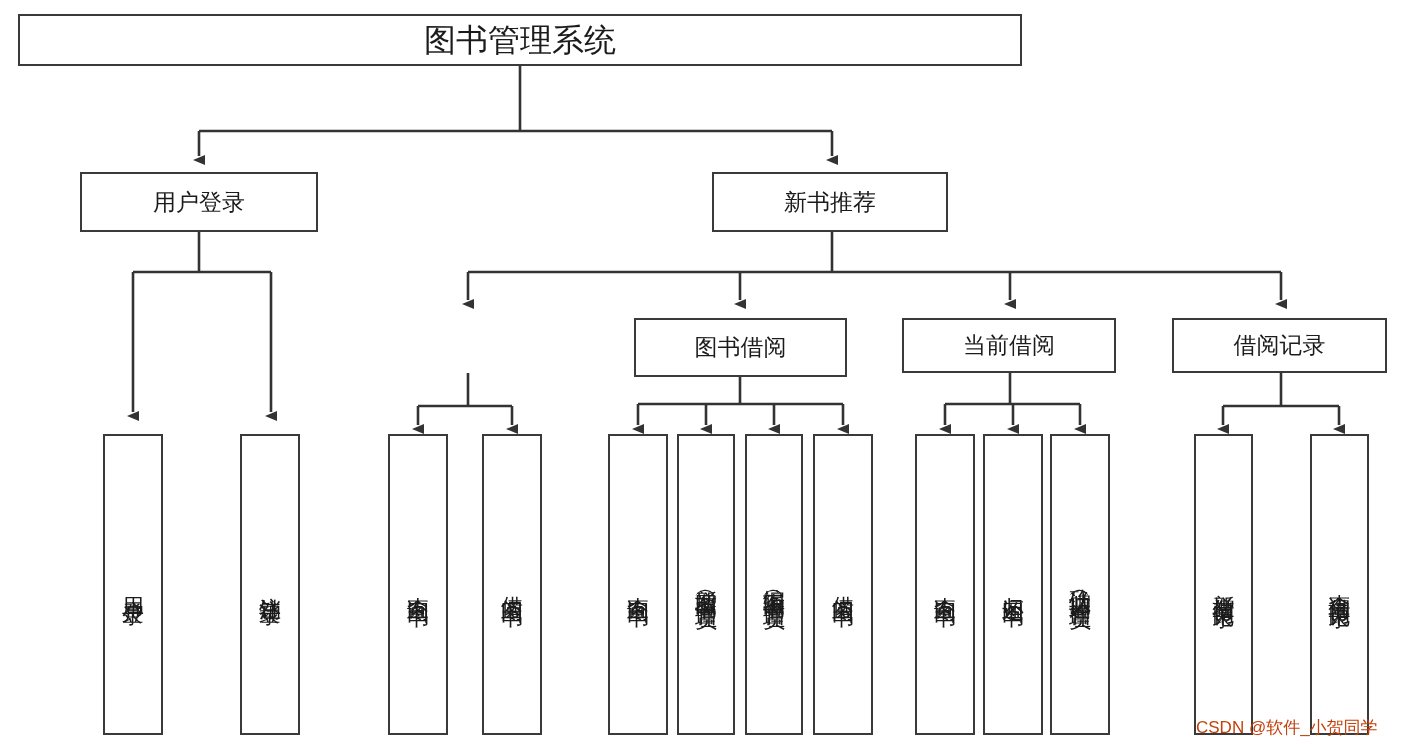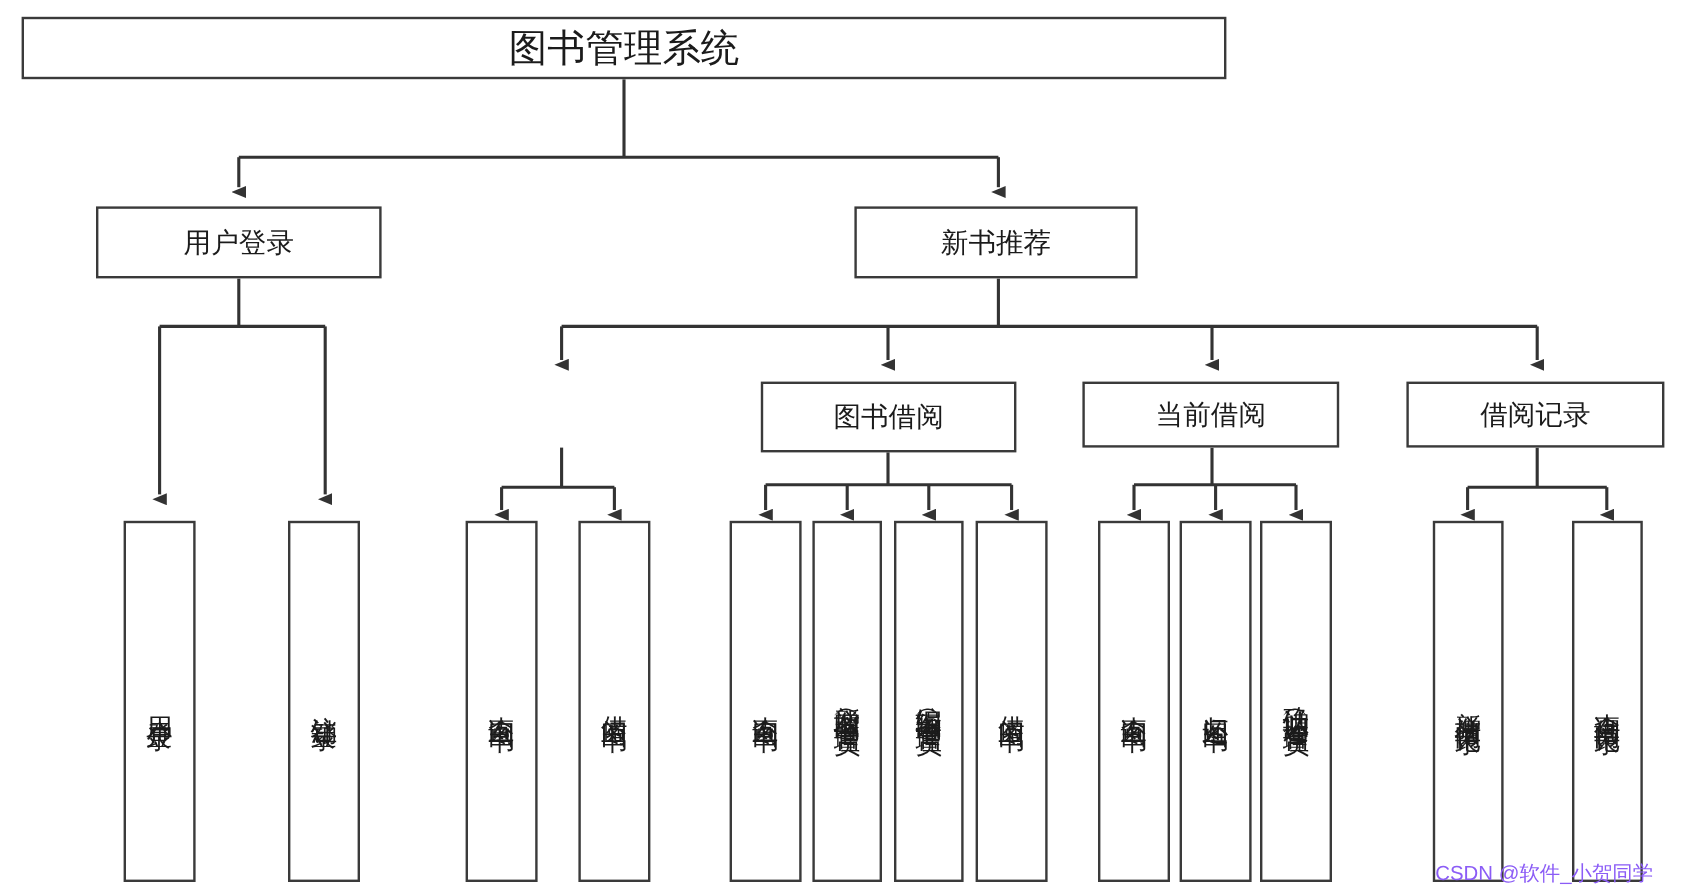--- a/index.html
+++ b/index.html
@@ -51,21 +51,21 @@
     white-space: pre;
   }
   .node.root .node-label {
     font-size: 32px;
   }
   .watermark {
     position: absolute;
     left: 1196px;
     top: 716px;
     font-size: 17px;
-    color: #8b5cf6;
+    color: #c2410c;
     white-space: nowrap;
     z-index: 3;
   }
 </style>
 </head>
 <body>
 
 <div id="canvas">
 
   <svg id="edges" viewBox="0 0 1405 747" xmlns="http://www.w3.org/2000/svg">

